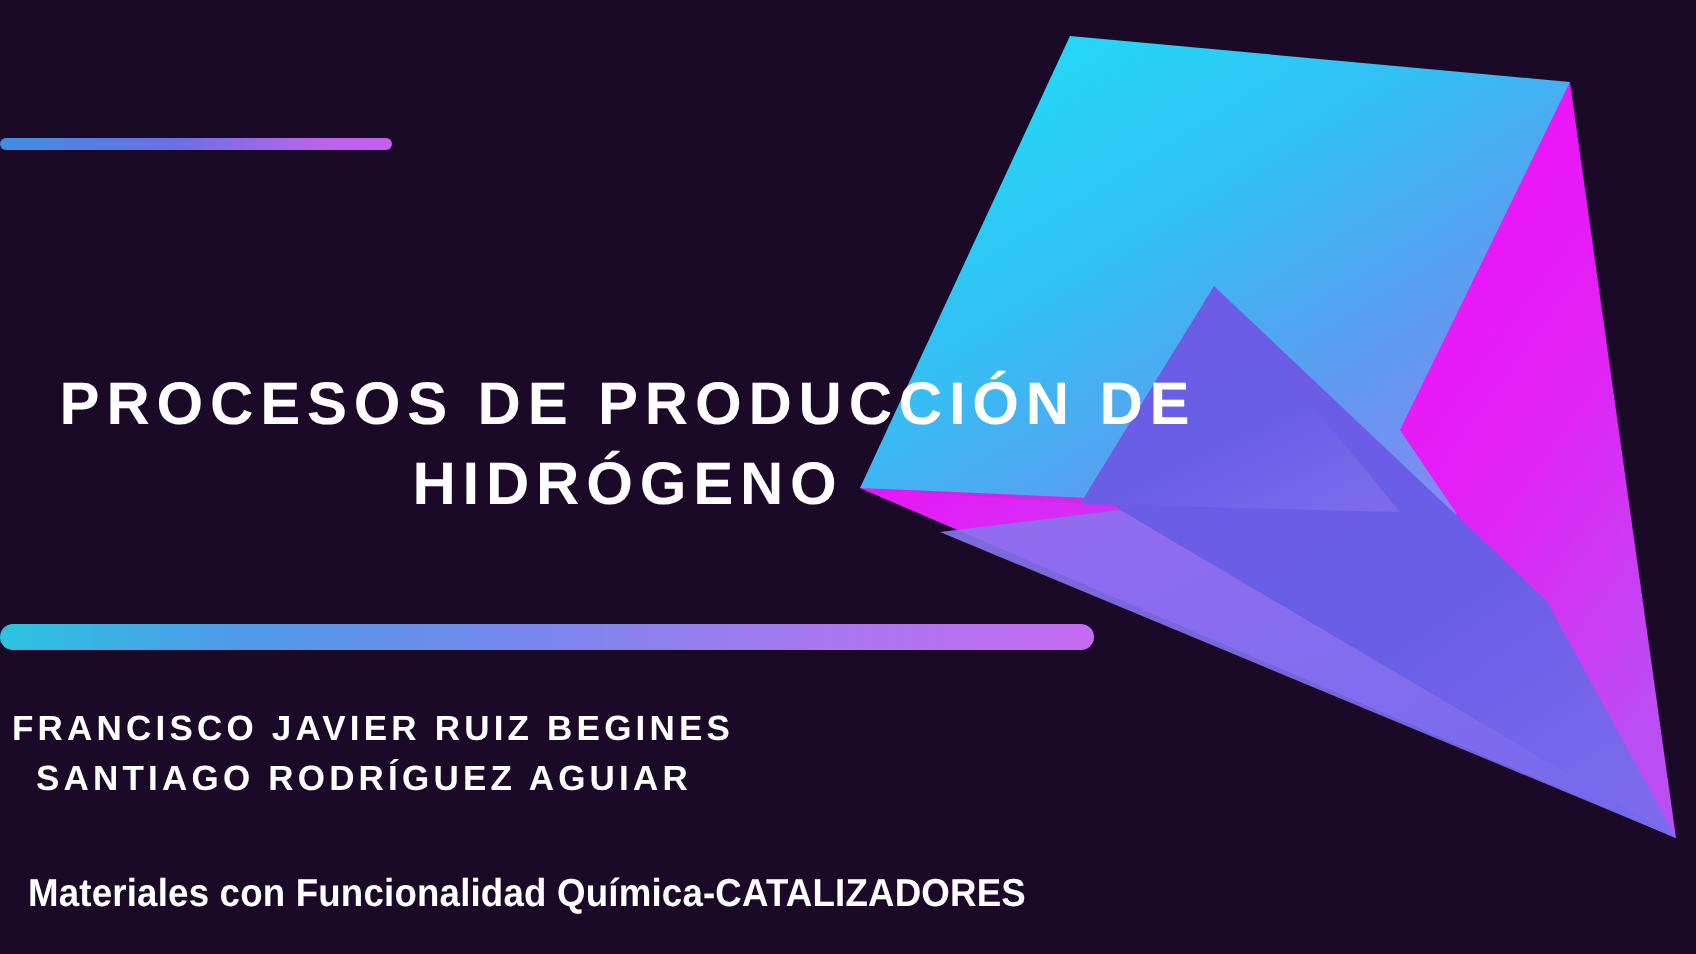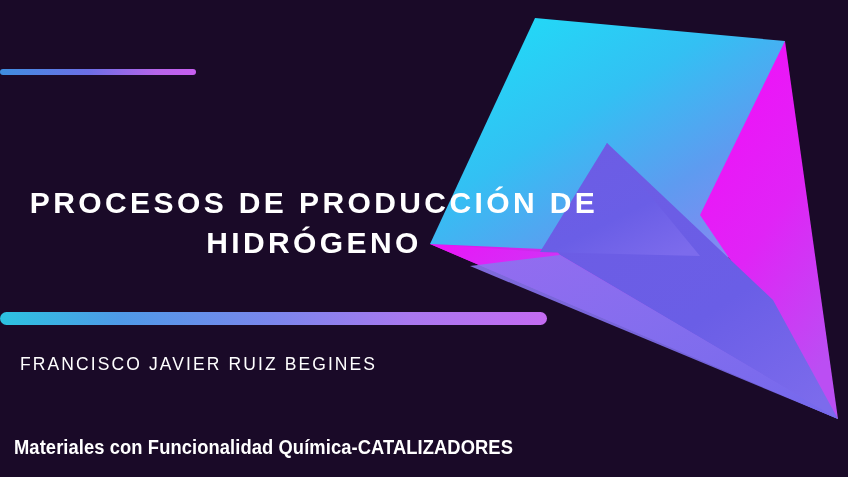--- a/index.html
+++ b/index.html
@@ -59,26 +59,26 @@
     font-weight: bold;
     letter-spacing: 3.4px;
     line-height: 1.33;
     text-transform: uppercase;
     white-space: pre-line;
     text-align: center;
   }
 
   #authors {
     position: absolute;
-    left: 20px;
+    left: 6px;
     top: 352px;
     width: 560px;
     color: #ffffff;
     font-size: 17.5px;
-    font-weight: normal;
+    font-weight: bold;
     letter-spacing: 2.1px;
     line-height: 1.45;
     text-transform: uppercase;
   }
   .author-line { display: block; }
   .author-line.indented { padding-left: 12px; }
 
   #course {
     position: absolute;
     left: 14px;
@@ -148,17 +148,18 @@
     <path d="M 560 255 L 838 419 L 470 266 Z" fill="url(#gLowViolet)" opacity="0.9"></path>
   </svg>
 
   <div class="accent-bar" id="bar-top"></div>
   <div class="accent-bar" id="bar-mid"></div>
 
   <h1 id="title">PROCESOS DE PRODUCCIÓN DE HIDRÓGENO</h1>
 
   <div id="authors">
     <span class="author-line">FRANCISCO JAVIER RUIZ BEGINES</span>
+    <span class="author-line indented">SANTIAGO RODRÍGUEZ AGUIAR</span>
   </div>
 
   <div id="course">Materiales con Funcionalidad Química-CATALIZADORES</div>
 
 </div>
 
 </body></html>

